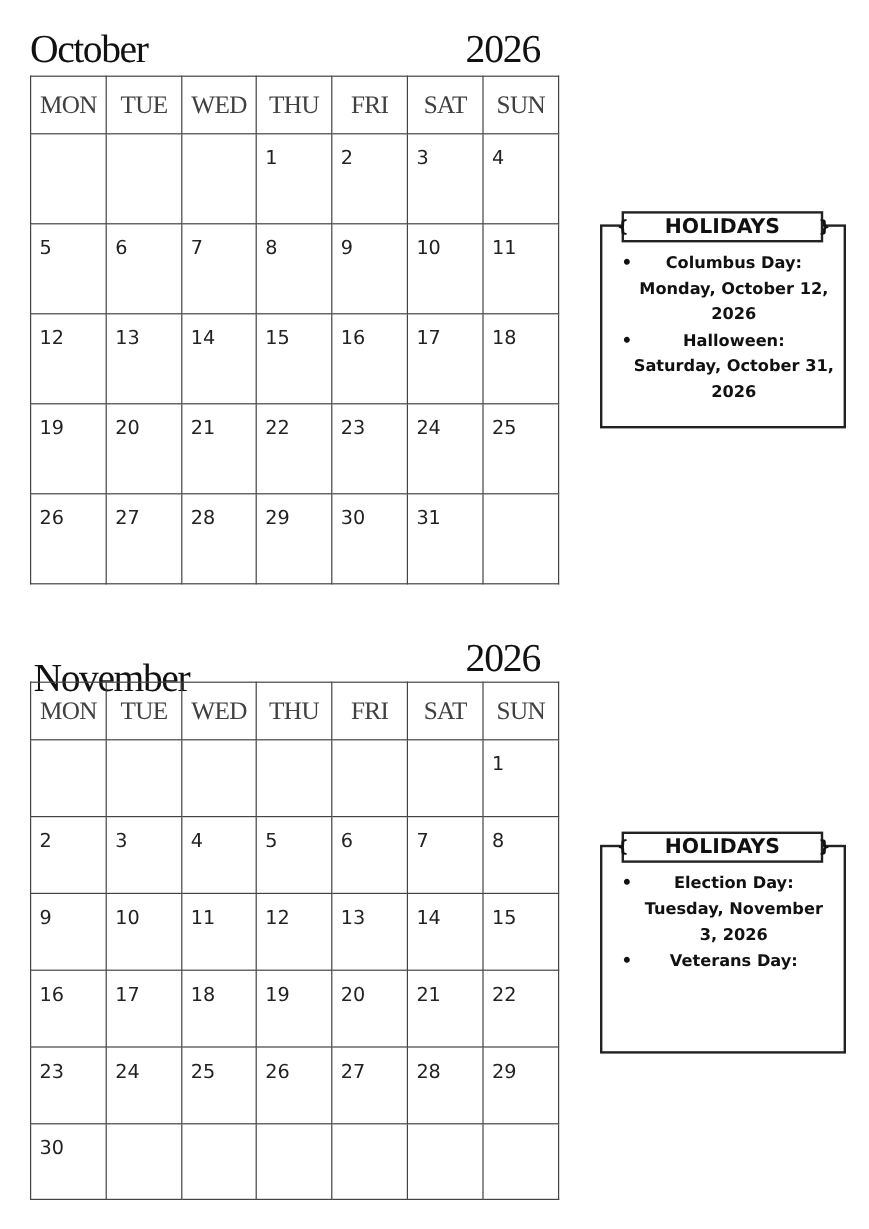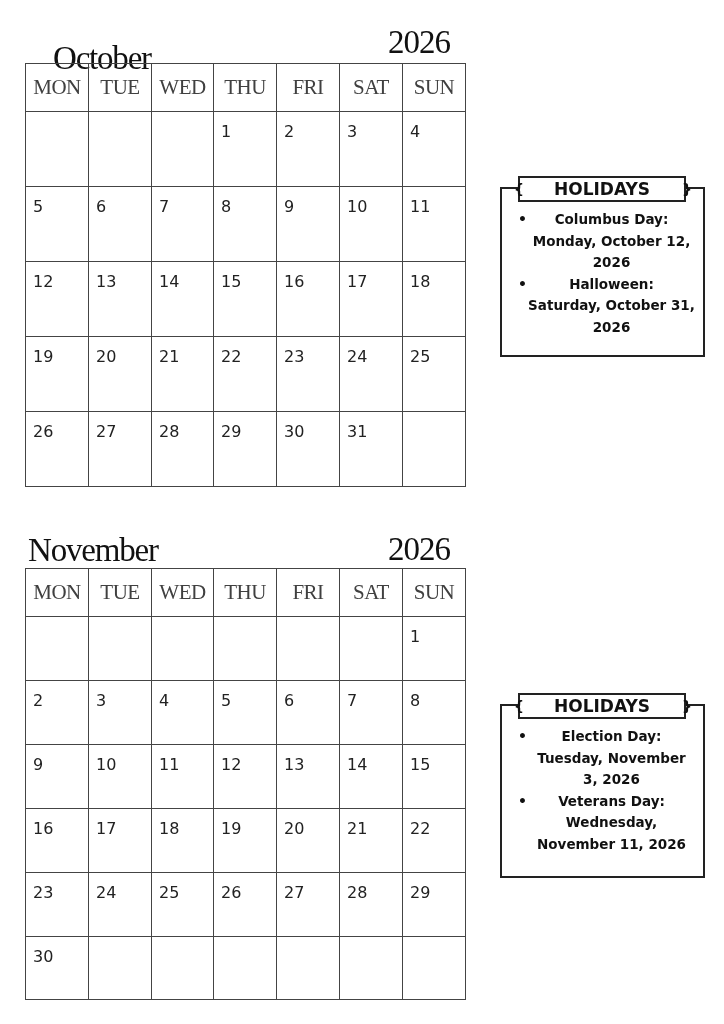--- a/index.html
+++ b/index.html
@@ -15,21 +15,21 @@
   .holiday-banner .notch-l, .holiday-banner .notch-r { position: absolute; top: -4px; width: 8px; height: 30px; font-size: 14px; line-height: 30px; }
   .holiday-banner .notch-l { left: -6px; }
   .holiday-banner .notch-r { right: -6px; }
   .holiday-list { list-style: none; margin: 0; padding: 0; position: absolute; }
   .holiday-list li { position: relative; text-align: center; font-family: "DejaVu Sans", sans-serif; font-weight: bold; font-size: 13.5px; line-height: 21.5px; color: #111; padding-left: 22px; padding-right: 4px; }
   .holiday-list li .bullet { position: absolute; left: 12px; top: 0; font-size: 14px; }
 </style>
 </head>
 <body>
 
-<div class="month-title" style="left:25px; top:42px;margin-left:28px;">October</div>
+<div class="month-title" style="left:25px; top:26px;">October</div>
 <div class="year-title" style="left:388px; top:26px;">2026</div>
 
 <table class="cal" style="top:63px; width:441px;">
   <colgroup>
       <col style="width:63px">
       <col style="width:63px">
       <col style="width:62px">
       <col style="width:63px">
       <col style="width:63px">
       <col style="width:63px">
@@ -176,21 +176,21 @@
       <span>Saturday, October 31, 2026</span>
     </li>
   </ul>
 </div>
 <div class="holiday-banner" style="left:518px; top:176px; width:164px;">
   <span class="notch-l">{</span>
   <span>HOLIDAYS</span>
   <span class="notch-r">}</span>
 </div>
 
-<div class="month-title" style="left:28px; top:534px;">November</div>
+<div class="month-title" style="left:28px; top:550px;">November</div>
 <div class="year-title" style="left:388px; top:533px;">2026</div>
 
 <table class="cal" style="top:568px; width:441px;">
   <colgroup>
       <col style="width:63px">
       <col style="width:63px">
       <col style="width:62px">
       <col style="width:63px">
       <col style="width:63px">
       <col style="width:63px">
@@ -350,21 +350,20 @@
 <div class="holiday-box" style="left:500px; top:704px; width:201px; height:170px;">
   <ul class="holiday-list" style="left:4px; top:20px; width:193px;">
     <li>
       <span class="bullet">•</span>
       <span>Election Day:</span><br>
       <span>Tuesday, November 3, 2026</span>
     </li>
     <li>
       <span class="bullet">•</span>
       <span>Veterans Day:</span><br>
-      <span>Wednesday, November 11, 2026</span>
     </li>
   </ul>
 </div>
 <div class="holiday-banner" style="left:518px; top:693px; width:164px;">
   <span class="notch-l">{</span>
   <span>HOLIDAYS</span>
   <span class="notch-r">}</span>
 </div>
 
 </body></html>

